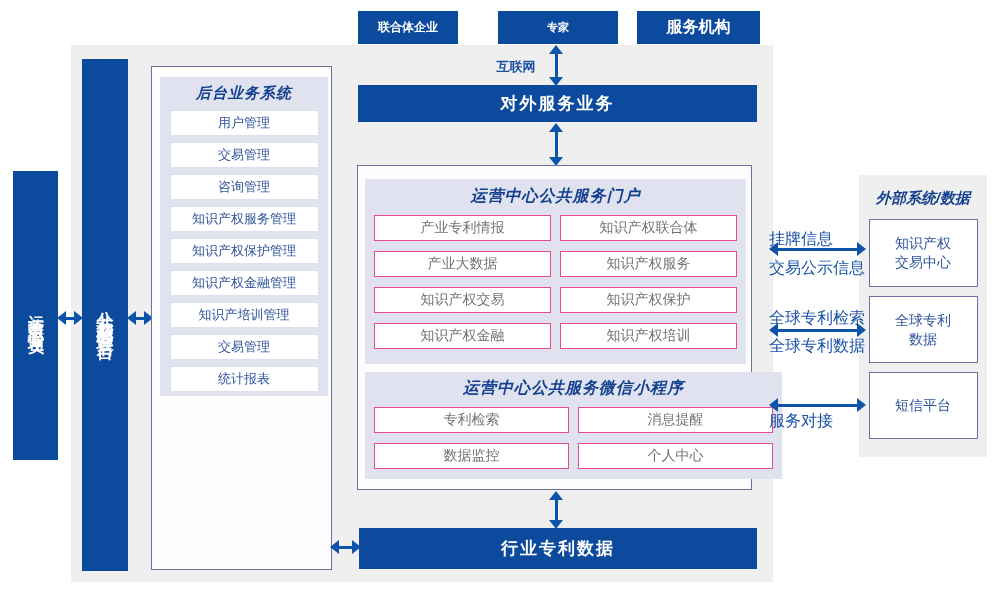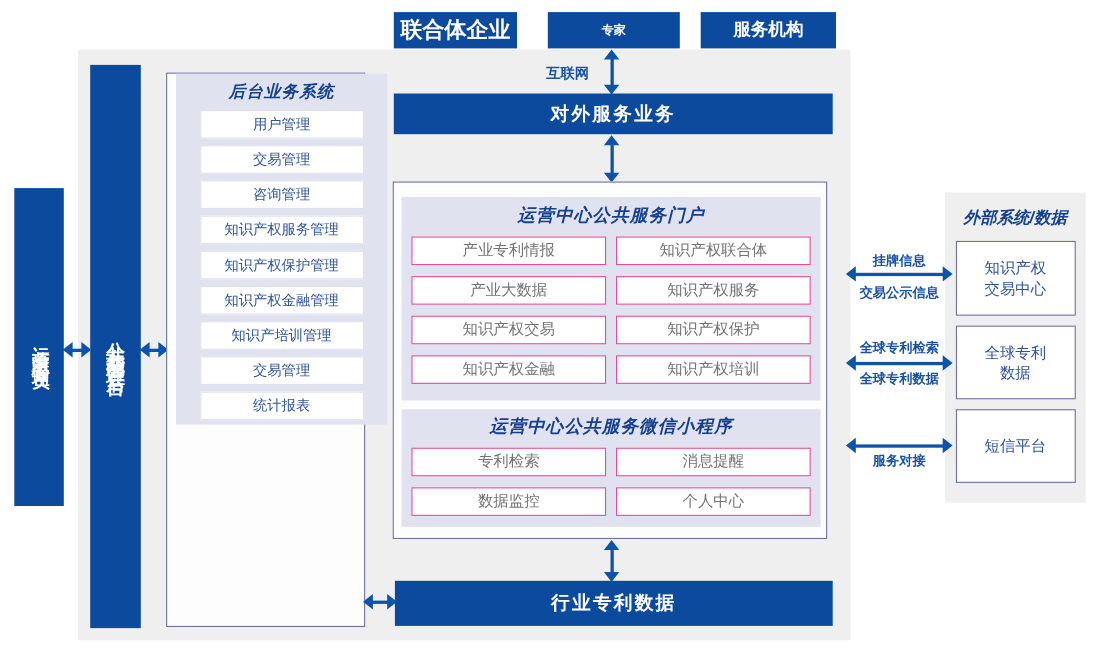--- a/index.html
+++ b/index.html
@@ -61,51 +61,51 @@
     width:0;height:0;border-left:9px solid #0e53aa;border-top:7px solid transparent;border-bottom:7px solid transparent;}
   .varrow{
     position:absolute;width:14px;
     background:linear-gradient(#0e53aa,#0e53aa) no-repeat 50% 50% / 3px calc(100% - 14px);
   }
   .varrow::before{content:"";position:absolute;top:0;left:50%;transform:translateX(-50%);
     width:0;height:0;border-bottom:9px solid #0e53aa;border-left:7px solid transparent;border-right:7px solid transparent;}
   .varrow::after{content:"";position:absolute;bottom:0;left:50%;transform:translateX(-50%);
     width:0;height:0;border-top:9px solid #0e53aa;border-left:7px solid transparent;border-right:7px solid transparent;}
   .linklabel{
-    position:absolute;left:769px;width:97px;text-align:center;
-    font-size:12px;font-weight:bold;color:#1a52a8;white-space:nowrap;
+    position:absolute;left:769px;width:97px;
+    font-size:16px;font-weight:normal;color:#1a52a8;white-space:nowrap;
   }
 </style>
 </head>
 <body>
 
 <div id="page">
 
   <div class="abs gray" style="left:71px;top:45px;width:702px;height:537px;"></div>
 
   <div class="abs gray" style="left:859px;top:175px;width:128px;height:282px;"></div>
 
-  <div class="abs bluebox" style="left:358px;top:11px;width:112px;height:33px;font-size:20px;">联合体企业</div>
+  <div class="abs bluebox" style="left:358px;top:11px;width:100px;height:33px;font-size:12px;">联合体企业</div>
   <div class="abs bluebox" style="left:498px;top:11px;width:120px;height:33px;font-size:11px;">专家</div>
   <div class="abs bluebox" style="left:637px;top:11px;width:123px;height:33px;font-size:16px;">服务机构</div>
 
   <div class="abs" style="left:486px;top:58px;width:60px;text-align:center;font-size:13px;font-weight:bold;color:#1a52a8;">互联网</div>
   <div class="varrow" style="left:549px;top:45px;height:41px;"></div>
 
   <div class="abs bluebox" style="left:358px;top:85px;width:399px;height:37px;font-size:17px;letter-spacing:2px;">对外服务业务</div>
 
   <div class="varrow" style="left:549px;top:123px;height:43px;"></div>
 
   <div class="abs vbar" style="left:13px;top:171px;width:45px;height:289px;font-size:16px;">运营中心管理员</div>
   <div class="abs vbar" style="left:82px;top:59px;width:46px;height:512px;font-size:17px;">公共功能及管理后台</div>
   <div class="harrow" style="left:57px;top:311px;width:26px;"></div>
   <div class="harrow" style="left:127px;top:311px;width:26px;"></div>
 
   <div class="abs outer" style="left:151px;top:66px;width:181px;height:504px;">
-    <div class="abs panel" style="left:8px;top:0;width:192px;height:319px;">
+    <div class="abs panel" style="left:8px;top:10px;width:168px;height:319px;">
       <div class="ptitle">后台业务系统</div>
       <div class="item" style="margin-top:7px;">用户管理</div>
       <div class="item">交易管理</div>
       <div class="item">咨询管理</div>
       <div class="item">知识产权服务管理</div>
       <div class="item">知识产权保护管理</div>
       <div class="item">知识产权金融管理</div>
       <div class="item">知识产培训管理</div>
       <div class="item">交易管理</div>
       <div class="item">统计报表</div>
@@ -119,21 +119,21 @@
         <div class="cell">产业专利情报</div>
         <div class="cell">知识产权联合体</div>
         <div class="cell">产业大数据</div>
         <div class="cell">知识产权服务</div>
         <div class="cell">知识产权交易</div>
         <div class="cell">知识产权保护</div>
         <div class="cell">知识产权金融</div>
         <div class="cell">知识产权培训</div>
       </div>
     </div>
-    <div class="abs panel" style="left:7px;top:206px;width:381px;height:107px;">
+    <div class="abs panel" style="left:7px;top:206px;width:417px;height:107px;">
       <div class="ptitle" style="font-size:16px;padding-top:6px;">运营中心公共服务微信小程序</div>
       <div class="cellgrid">
         <div class="cell">专利检索</div>
         <div class="cell">消息提醒</div>
         <div class="cell">数据监控</div>
         <div class="cell">个人中心</div>
       </div>
     </div>
   </div>
 

